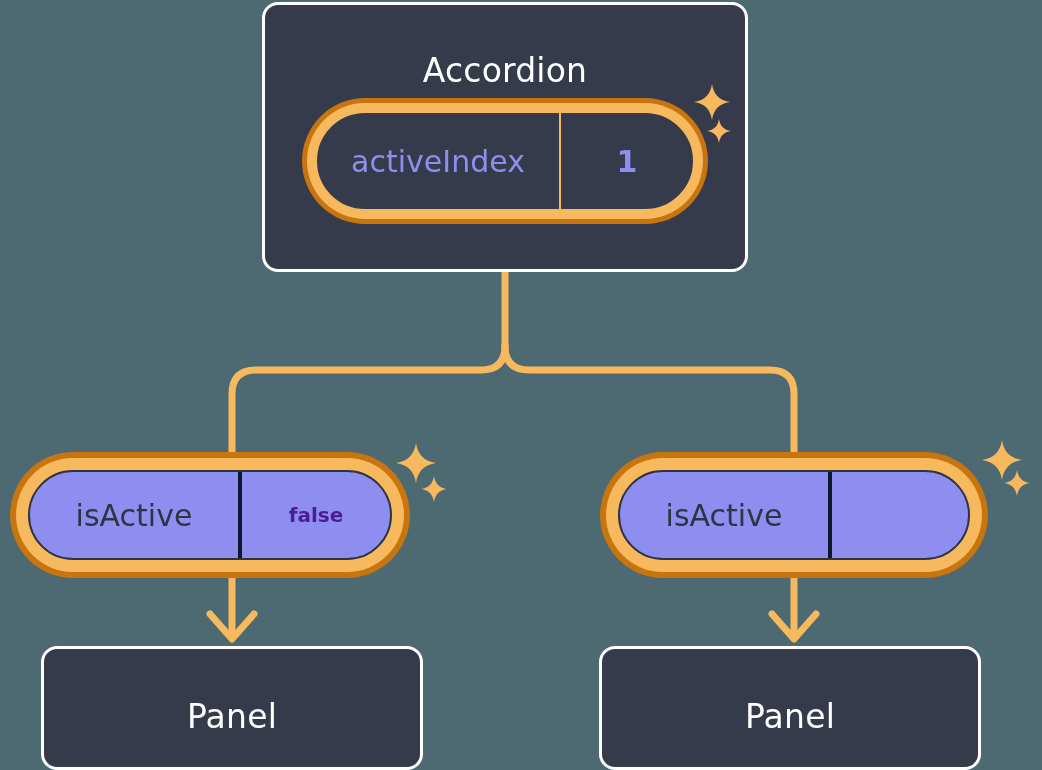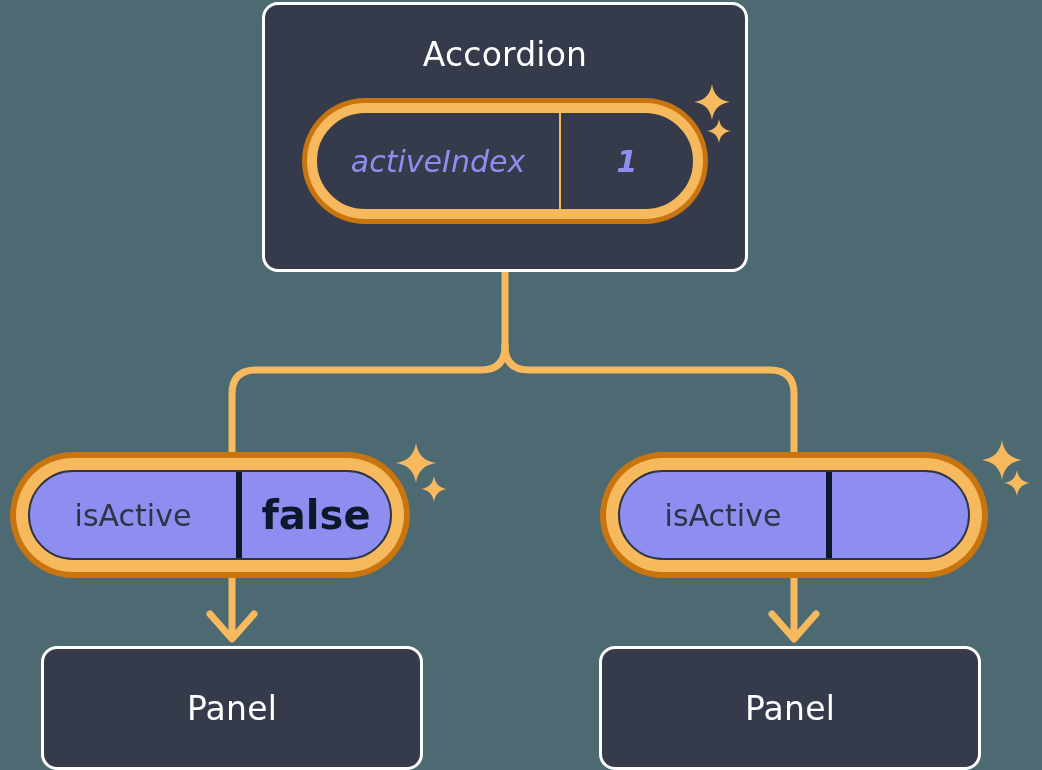--- a/index.html
+++ b/index.html
@@ -35,20 +35,21 @@
     display: flex;
     flex-direction: column;
     align-items: center;
   }
   .card-title {
     color: #ffffff;
     font-size: 33px;
     letter-spacing: 0.2px;
     line-height: 1;
     white-space: nowrap;
+    margin-top: 16px;
   }
 
   #card-accordion {
     left: 262px;
     top: 2px;
     width: 486px;
     height: 270px;
     padding-top: 33px;
   }
   #card-panel-left {
@@ -122,25 +123,25 @@
   }
 
   
   .pill-purple .pill-body {
     background: #8e8ef0;
     border: 2px solid #2f3444;
   }
   .pill-purple .pill-key {
     color: #2f3444;
     font-size: 30px;
-    border-right: 6px solid #0f172a;
+    border-right: 4px solid #0f172a;
   }
   .pill-purple .pill-val {
-    color: #0f172a;
-    font-size: 40px;
+    color: #4c1d95;
+    font-size: 20px;
     flex: 1 1 auto;
   }
 
   
   .sparkle {
     position: absolute;
     pointer-events: none;
   }
   .sparkle svg { display: block; }
 </style>
@@ -165,21 +166,21 @@
     <g>
       <path d="M 794 577 L 794 636" fill="none" stroke="#f7b95e" stroke-width="7" stroke-linecap="round"></path>
       <path d="M 772 614 L 794 639 L 816 614" fill="none" stroke="#f7b95e" stroke-width="7" stroke-linecap="round" stroke-linejoin="round"></path>
     </g>
   </svg>
 
   <div class="card" id="card-accordion">
     <div class="card-title">Accordion</div>
   </div>
 
-  <div class="pill" id="pill-accordion" style="left:302px; top:98px; width:406px; height:126px;font-style:italic;">
+  <div class="pill" id="pill-accordion" style="left:302px; top:98px; width:406px; height:126px;">
     <div class="pill-ring" style="left:0; top:0; width:406px; height:126px;"></div>
     <div class="pill-ring2" style="left:5px; top:5px; width:396px; height:116px;"></div>
     <div class="pill-body" style="left:13px; top:13px; width:380px; height:100px;">
       <div class="pill-key">activeIndex</div>
       <div class="pill-val">1</div>
     </div>
   </div>
 
   <span class="sparkle" style="left:694px; top:84px;">
     <svg width="36" height="36" viewBox="0 0 36 36">

